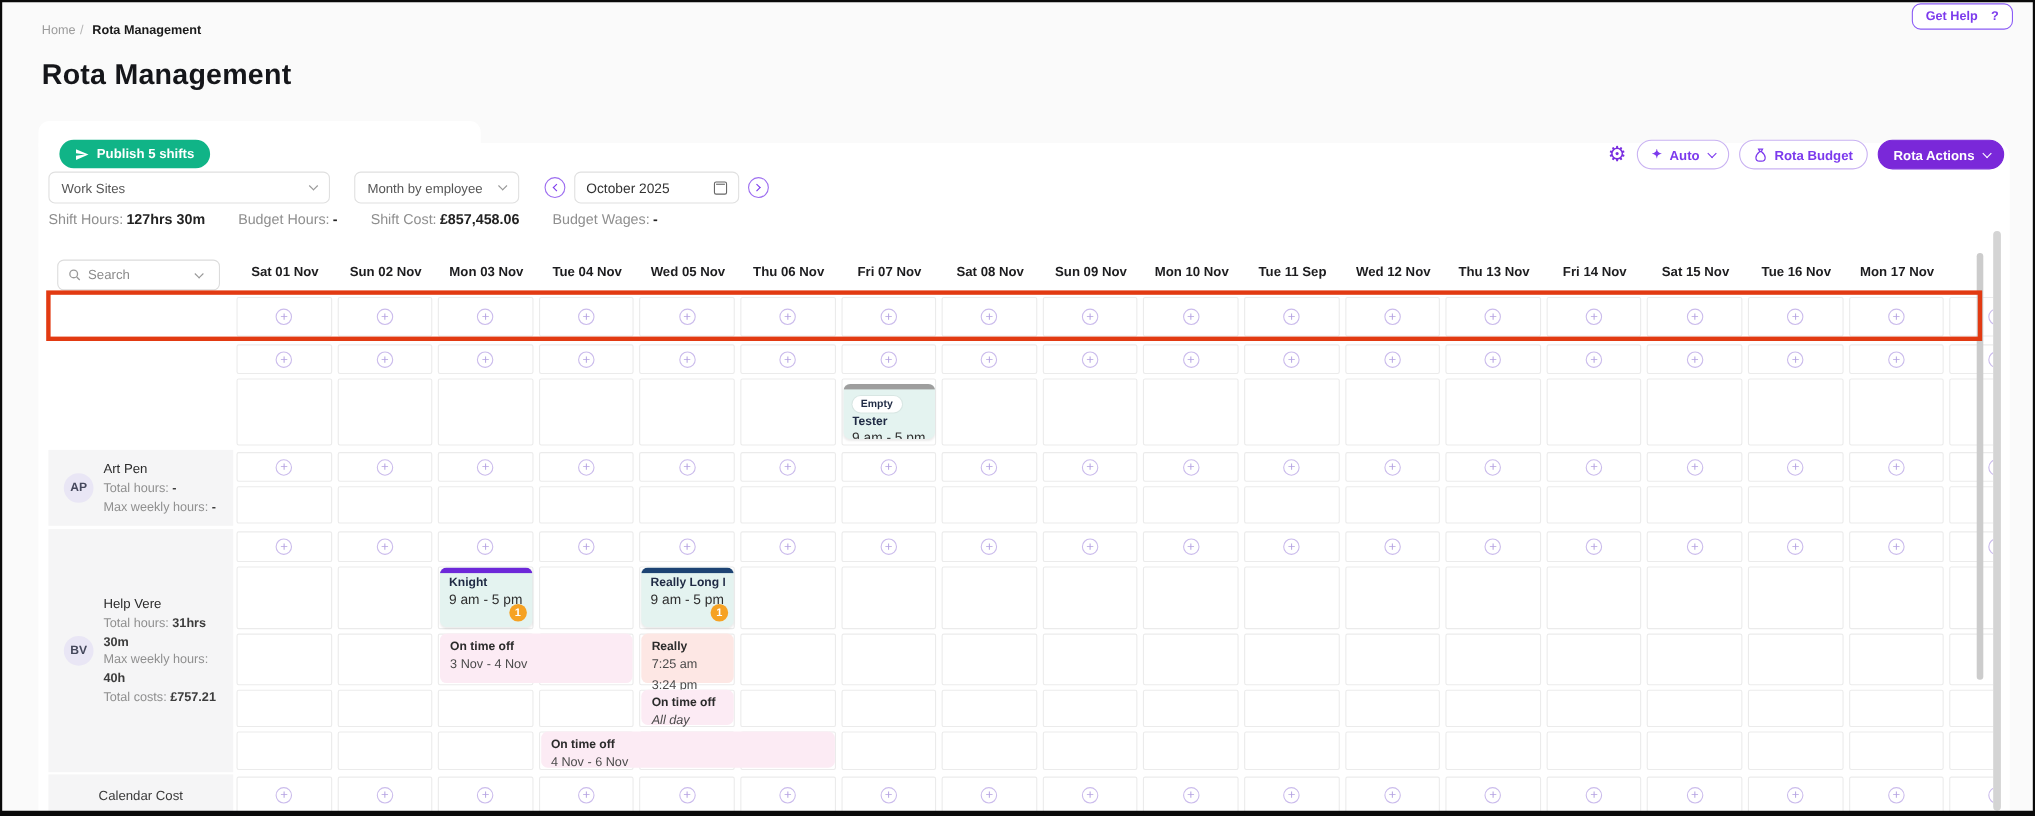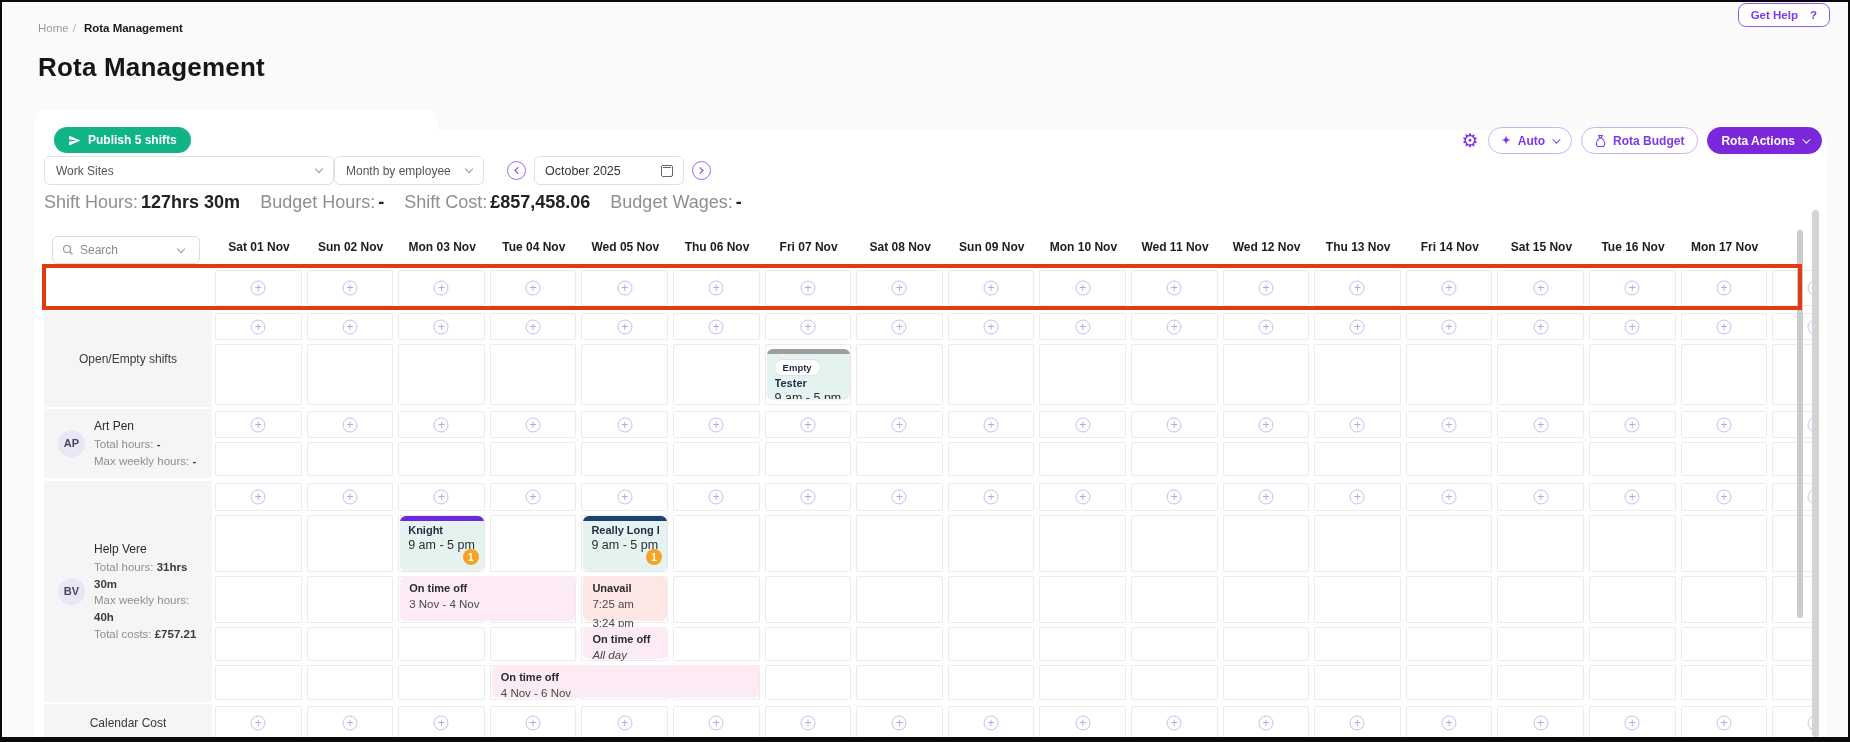--- a/index.html
+++ b/index.html
@@ -22,31 +22,31 @@
   .btn-publish { position:absolute; left:54px; top:127px; height:26px; background:#10b487; color:#fff; border:none; border-radius:13px; font-size:12px; font-weight:700; display:flex; align-items:center; gap:7px; padding:0 14px; z-index:5; font-family:inherit;}
   .right-tools { position:absolute; right:28px; top:127px; height:27px; display:flex; align-items:center; gap:9px; z-index:5;}
   .gear { font-size:19px; color:#7a2fe0; line-height:1; cursor:pointer; }
   .pill { height:27px; border-radius:14px; display:flex; align-items:center; gap:7px; padding:0 13px; font-size:12px; font-weight:700; background:#fff; border:1.5px solid #c9b2f2; color:#7c3aed; font-family:inherit;}
   .pill.solid { background:#7a28d9; border-color:#7a28d9; color:#fff; }
   .chev { display:inline-block; width:6px; height:6px; border-right:1.6px solid currentColor; border-bottom:1.6px solid currentColor; transform:rotate(45deg) translateY(-2px); }
   .sel-chev { display:inline-block; width:6px; height:6px; border-right:1.4px solid #999; border-bottom:1.4px solid #999; transform:rotate(45deg); margin-top:-3px;}
 
   .filters { position:absolute; left:44px; top:156px; height:29px; display:flex; align-items:center; z-index:5;}
   .sel { height:29px; background:#fff; border:1px solid #e0e0e0; border-radius:6px; display:flex; align-items:center; justify-content:space-between; padding:0 11px; font-size:12px; color:#555; }
-  .sel.ws { width:290px; }
+  .sel.ws { width:256px; margin-right:22px; }
   .sel.view { width:150px; margin-right:15px; }
   .circle-btn { width:19px; height:19px; border-radius:50%; border:1.5px solid #9d6ef0; background:#fff; color:#7c3aed; display:flex; align-items:center; justify-content:center; margin:0 8px; cursor:pointer;}
   .circle-btn .c { width:5px; height:5px; border-left:1.6px solid #7c3aed; border-bottom:1.6px solid #7c3aed; }
   .circle-btn .c.left { transform:rotate(45deg) translate(1px,-1px); }
   .circle-btn .c.right { transform:rotate(225deg) translate(1px,-1px); }
   .date-box { width:150px; height:29px; background:#fff; border:1px solid #e0e0e0; border-radius:6px; display:flex; align-items:center; justify-content:space-between; padding:0 10px; font-size:12.5px; color:#333; }
   .cal-icon { width:12px; height:12px; border:1.4px solid #666; border-radius:2px; position:relative; }
   .cal-icon:before { content:""; position:absolute; left:1px; right:1px; top:1.5px; border-top:1.4px solid #666; }
 
-  .stats { position:absolute; left:44px; top:192px; display:flex; gap:20px; font-size:18px; color:#8f8f8f; z-index:5;}
+  .stats { position:absolute; left:44px; top:192px; display:flex; gap:30px; font-size:13px; color:#8f8f8f; z-index:5;}
   .stats b { color:#222; font-weight:700; margin-left:3px;}
 
   
   .search-box { position:absolute; left:52px; top:236px; width:148px; height:28px; border:1px solid #dcdcdc; border-radius:6px; background:#fff; display:flex; align-items:center; padding:0 9px; gap:6px; z-index:5;}
   .search-box input { border:none; outline:none; width:92px; font-size:12px; color:#555; font-family:inherit; background:transparent;}
   .search-box input::placeholder { color:#8a8a8a; }
 
   #grid { position:absolute; left:0; top:0; width:1812px; height:742px; overflow:hidden; z-index:4;}
   .day-head { position:absolute; top:240px; font-size:12px; font-weight:700; color:#1d1d1f; text-align:center; width:92px; }
   .glabel { position:absolute; left:44px; width:168px; background:#f5f5f6; }
@@ -161,21 +161,21 @@
     <div class="day-head" style="left: 213px; top: 240px;">Sat 01 Nov</div>
     <div class="day-head" style="left: 304.6px; top: 240px;">Sun 02 Nov</div>
     <div class="day-head" style="left: 396.2px; top: 240px; text-align: center;">Mon 03 Nov</div>
     <div class="day-head" style="left: 487.8px; top: 240px;">Tue 04 Nov</div>
     <div class="day-head" style="left: 579.4px; top: 240px;">Wed 05 Nov</div>
     <div class="day-head" style="left: 671px; top: 240px;">Thu 06 Nov</div>
     <div class="day-head" style="left: 762.6px; top: 240px;">Fri 07 Nov</div>
     <div class="day-head" style="left: 854.2px; top: 240px;">Sat 08 Nov</div>
     <div class="day-head" style="left: 945.8px; top: 240px;">Sun 09 Nov</div>
     <div class="day-head" style="left: 1037.4px; top: 240px;">Mon 10 Nov</div>
-    <div class="day-head" style="left: 1129px; top: 240px;">Wed 11 Nov</div>
+    <div class="day-head" style="left: 1129px; top: 240px;">Tue 11 Sep</div>
     <div class="day-head" style="left: 1220.6px; top: 240px;">Wed 12 Nov</div>
     <div class="day-head" style="left: 1312.2px; top: 240px;">Thu 13 Nov</div>
     <div class="day-head" style="left: 1403.8px; top: 240px;">Fri 14 Nov</div>
     <div class="day-head" style="left: 1495.4px; top: 240px;">Sat 15 Nov</div>
     <div class="day-head" style="left: 1587px; top: 240px;">Tue 16 Nov</div>
     <div class="day-head" style="left: 1678.6px; top: 240px;">Mon 17 Nov</div>
     <div class="day-head" style="left: 1770.2px; top: 240px;">T</div>
     <div class="cell" style="left: 215px; top: 270px; width: 86.6px; height: 36px;">
       <div class="plus">+</div>
     </div>
@@ -222,23 +222,20 @@
       <div class="plus">+</div>
     </div>
     <div class="cell" style="left: 1589px; top: 270px; width: 86.6px; height: 36px;">
       <div class="plus">+</div>
     </div>
     <div class="cell" style="left: 1680.6px; top: 270px; width: 86.6px; height: 36px;">
       <div class="plus">+</div>
     </div>
     <div class="cell" style="left: 1772.2px; top: 270px; width: 86.6px; height: 36px;">
       <div class="plus">+</div>
-    </div>
-    <div class="glabel" style="top: 311px; height: 96px;">
-      <div class="center-text">Open/Empty shifts</div>
     </div>
     <div class="cell" style="left: 215px; top: 313px; width: 86.6px; height: 27px;">
       <div class="plus">+</div>
     </div>
     <div class="cell" style="left: 306.6px; top: 313px; width: 86.6px; height: 27px;">
       <div class="plus">+</div>
     </div>
     <div class="cell" style="left: 398.2px; top: 313px; width: 86.6px; height: 27px;">
       <div class="plus">+</div>
     </div>
@@ -499,21 +496,21 @@
     <div class="cell" style="left: 1405.8px; top: 576px; width: 86.6px; height: 47px;"></div>
     <div class="cell" style="left: 1497.4px; top: 576px; width: 86.6px; height: 47px;"></div>
     <div class="cell" style="left: 1589px; top: 576px; width: 86.6px; height: 47px;"></div>
     <div class="cell" style="left: 1680.6px; top: 576px; width: 86.6px; height: 47px;"></div>
     <div class="cell" style="left: 1772.2px; top: 576px; width: 86.6px; height: 47px;"></div>
     <div class="off-card" style="left: 400.2px; width: 175.2px; top: 576px; height: 45px; background: rgb(252, 235, 244);">
       <div class="ttl">On time off</div>
       <div class="ln">3 Nov - 4 Nov</div>
     </div>
     <div class="off-card" style="left: 583.4px; width: 83.6px; top: 576px; height: 45px; background: rgb(253, 231, 228);">
-      <div class="ttl">Unavail</div>
+      <div class="ttl">Really</div>
       <div class="ln">7:25 am</div>
       <div class="ln">3:24 pm</div>
     </div>
     <div class="cell" style="left: 215px; top: 627px; width: 86.6px; height: 34px;"></div>
     <div class="cell" style="left: 306.6px; top: 627px; width: 86.6px; height: 34px;"></div>
     <div class="cell" style="left: 398.2px; top: 627px; width: 86.6px; height: 34px;"></div>
     <div class="cell" style="left: 489.8px; top: 627px; width: 86.6px; height: 34px;"></div>
     <div class="cell" style="left: 581.4px; top: 627px; width: 86.6px; height: 34px;"></div>
     <div class="cell" style="left: 673px; top: 627px; width: 86.6px; height: 34px;"></div>
     <div class="cell" style="left: 764.6px; top: 627px; width: 86.6px; height: 34px;"></div>

